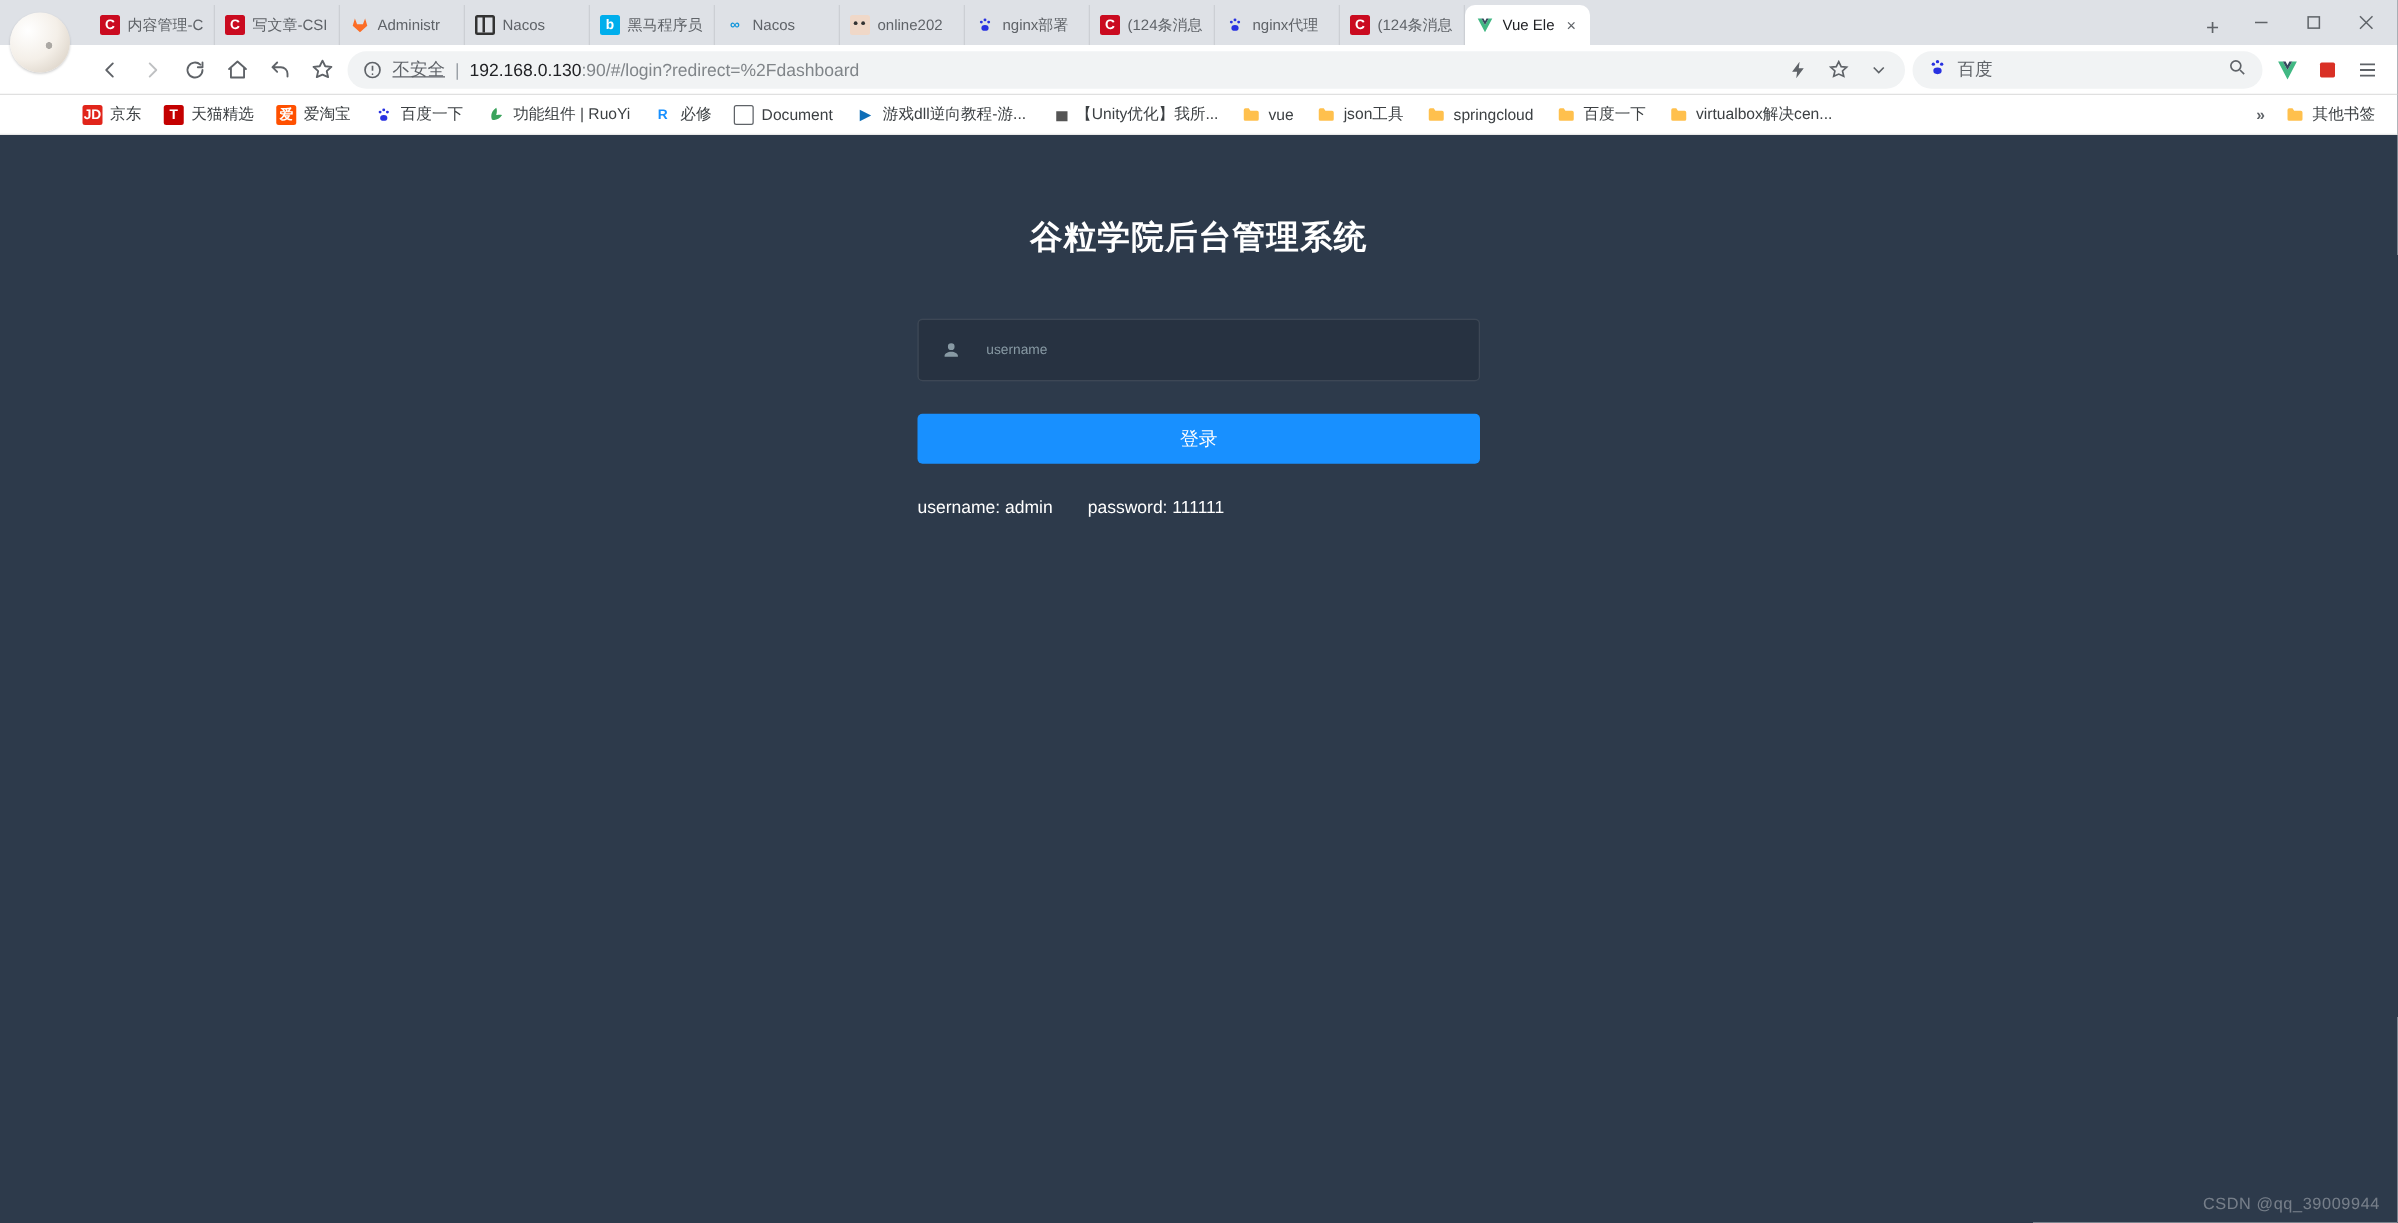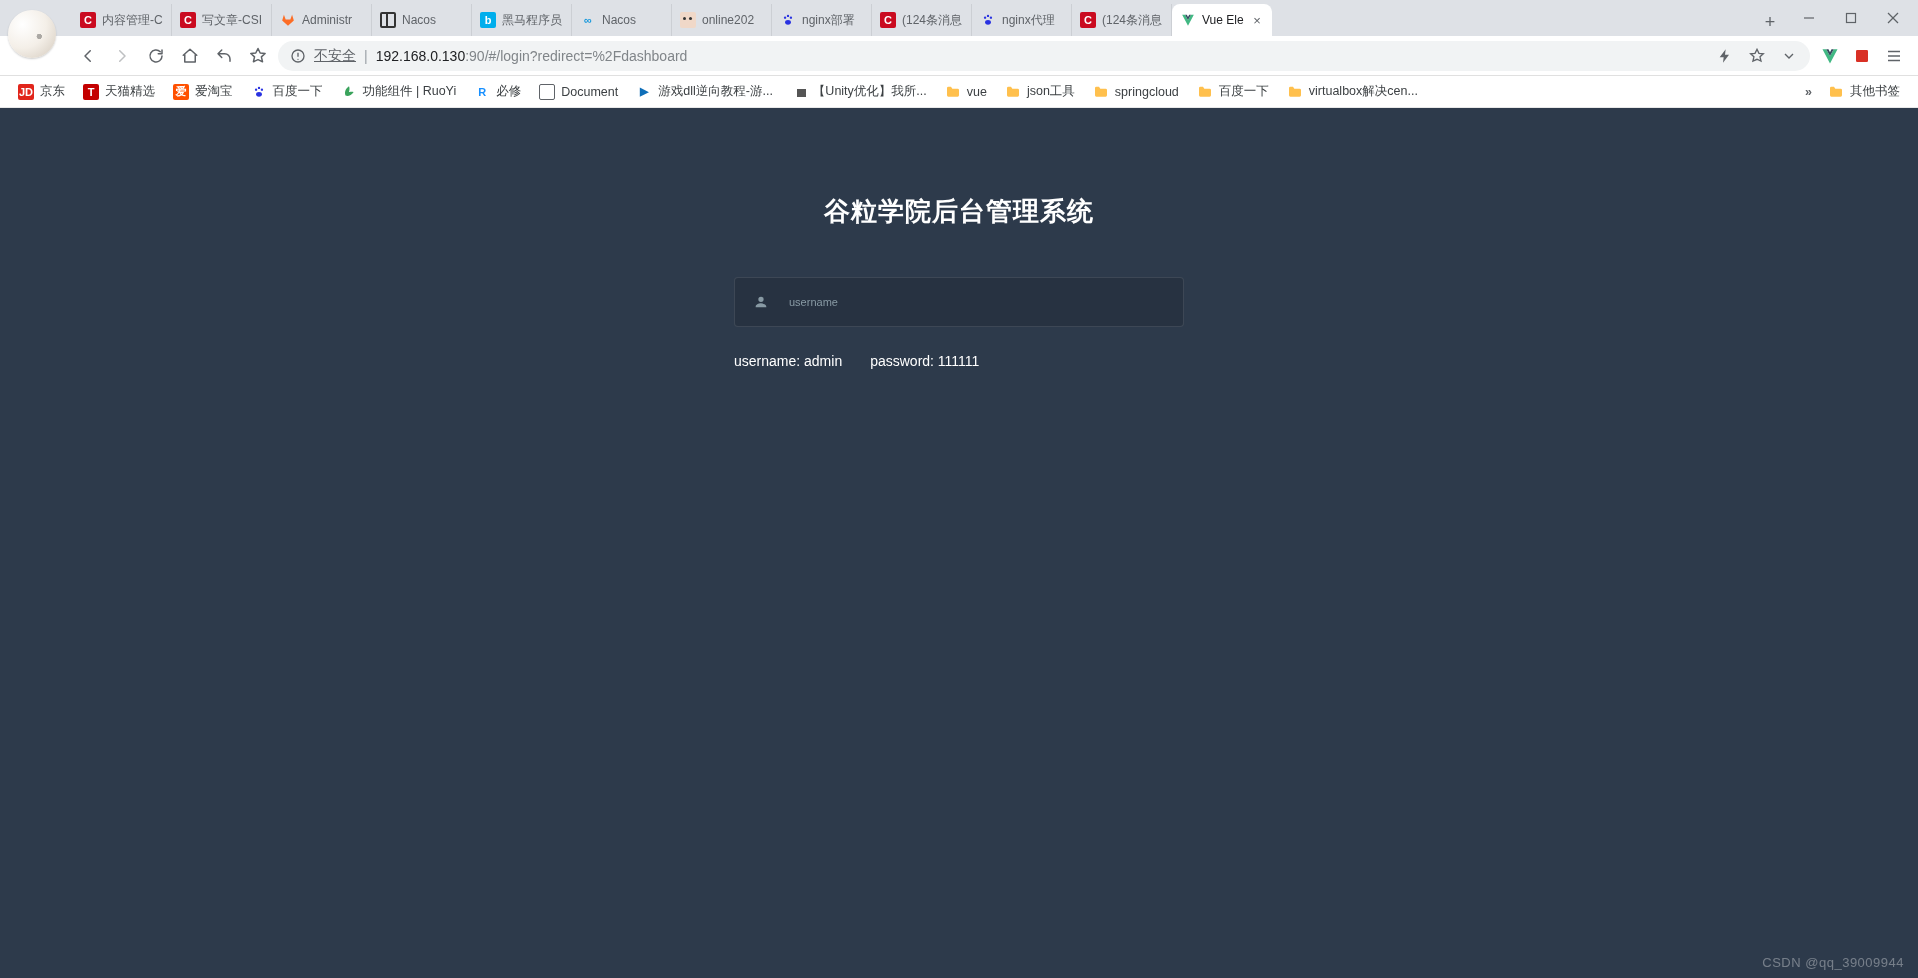--- a/index.html
+++ b/index.html
@@ -196,41 +196,41 @@
     padding:0 10px;
     border-bottom:1px solid #e8e8e8;
     font-size:12.5px;
     color:#3c4043;
   }
   .bm{
     display:flex;align-items:center;gap:6px;
     padding:4px 8px;border-radius:4px;white-space:nowrap;
   }
   .bm .bic{width:16px;height:16px;display:flex;align-items:center;justify-content:center;font-size:11px;font-weight:bold;border-radius:2px;}
-  .b-jd{background:#e1251b;color:#fff;}
+  .b-jd{background:#e1251b;color:#fff;margin-left:48px;}
   .b-tm{background:#c40000;color:#fff;font-size:10px;}
   .b-atb{background:#ff5000;color:#fff;font-size:10px;}
   .b-baidu{color:#2932e1;}
   .b-leaf{color:#3aa35c;font-size:14px;}
   .b-ruoyi{color:#1890ff;font-size:13px;}
   .b-doc{border:1.5px solid #5f6368;border-radius:50%;width:14px;height:14px;}
   .b-game{color:#0e6eb8;font-size:13px;}
   .b-folder{color:#ffc04d;font-size:14px;}
   .bm-spacer{flex:1;}
   .bm-overflow{font-weight:bold;color:#5f6368;padding:0 6px;}
 
   
   .page{
     height:calc(978px - 36px - 40px - 32px);
     background:var(--page-bg);
     position:relative;
     display:flex;
     flex-direction:column;
     align-items:center;
-    padding-top:86px;
+    padding-top:64px;
     color:#eee;
   }
   .login-title{
     font-size:26px;
     font-weight:bold;
     color:#fff;
     margin-bottom:48px;
     letter-spacing:1px;
   }
   .login-form{width:450px;}
@@ -434,20 +434,37 @@
           </svg>
       </span>
       <span class="ic">
         <svg viewBox="0 0 24 24" width="16" height="16" fill="none" stroke="#5f6368" stroke-width="2">
             <path d="M6 9l6 6 6-6"></path>
           </svg>
       </span>
     </span>
   </div>
 
+  <div class="search-pill">
+    <span class="sicon">
+      <svg viewBox="0 0 24 24" width="16" height="16" fill="#2932e1">
+          <circle cx="7" cy="8" r="2"></circle>
+          <circle cx="12" cy="5" r="2"></circle>
+          <circle cx="17" cy="8" r="2"></circle>
+          <ellipse cx="12" cy="16" rx="5" ry="4"></ellipse>
+        </svg>
+    </span>
+    <span>百度</span>
+    <span style="margin-left:auto" class="ic">
+      <svg viewBox="0 0 24 24" width="16" height="16" fill="none" stroke="#5f6368" stroke-width="2">
+          <circle cx="10" cy="10" r="6"></circle>
+          <line x1="20" y1="20" x2="15" y2="15"></line>
+        </svg>
+    </span>
+  </div>
 
   <div class="ext-icons">
     <span class="ic" style="color:#41b883">
       <svg viewBox="0 0 24 24" width="18" height="18">
           <path fill="#41b883" d="M2 3h5l5 9 5-9h5L12 22 2 3z"></path>
           <path fill="#35495e" d="M7 3h3l2 4 2-4h3l-5 9-5-9z"></path>
         </svg>
     </span>
     <span class="ic" style="color:#d93025">
       <svg viewBox="0 0 24 24" width="16" height="16" fill="#d93025">
@@ -577,20 +594,21 @@
     <div class="field">
       <span class="ficon">
         <svg viewBox="0 0 24 24">
             <path d="M12 12a4 4 0 1 0-4-4 4 4 0 0 0 4 4zm0 2c-4 0-8 2-8 5v1h16v-1c0-3-4-5-8-5z"></path>
           </svg>
       </span>
       <input type="text" placeholder="username" style="">
     </div>
 
 
+    <button class="login-btn">登录</button>
 
     <div class="tips">
       <span>username: admin</span>
       <span>password: 111111</span>
     </div>
   </div>
 
   <div class="watermark">CSDN @qq_39009944</div>
 </div>
 

